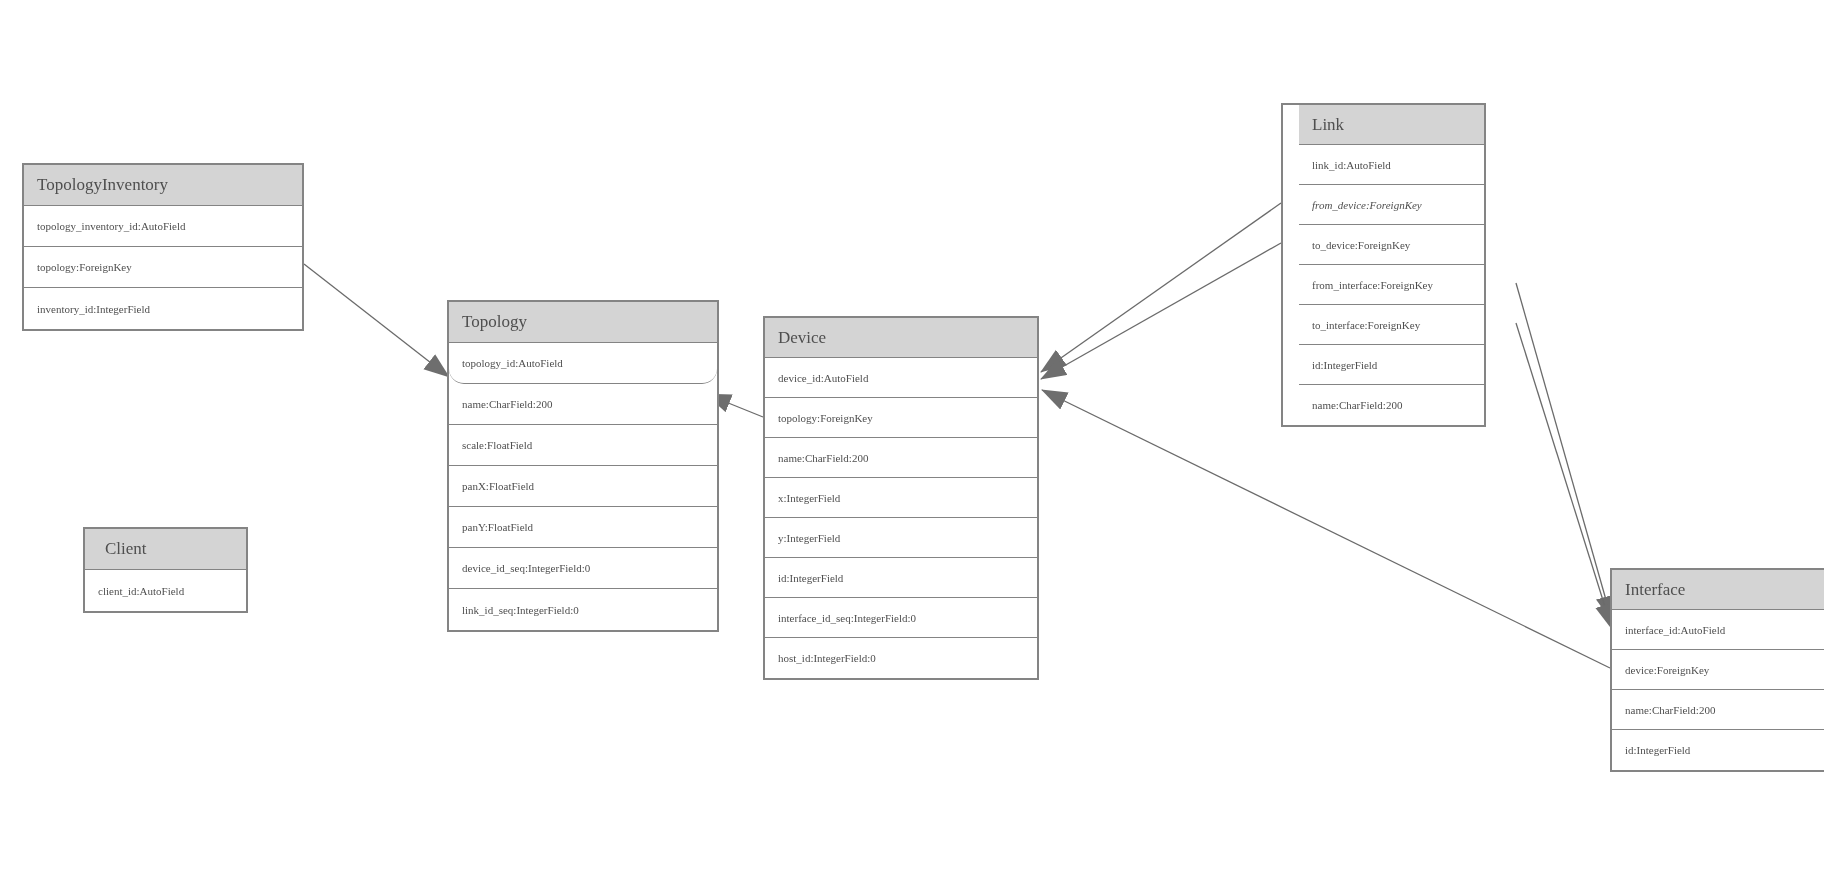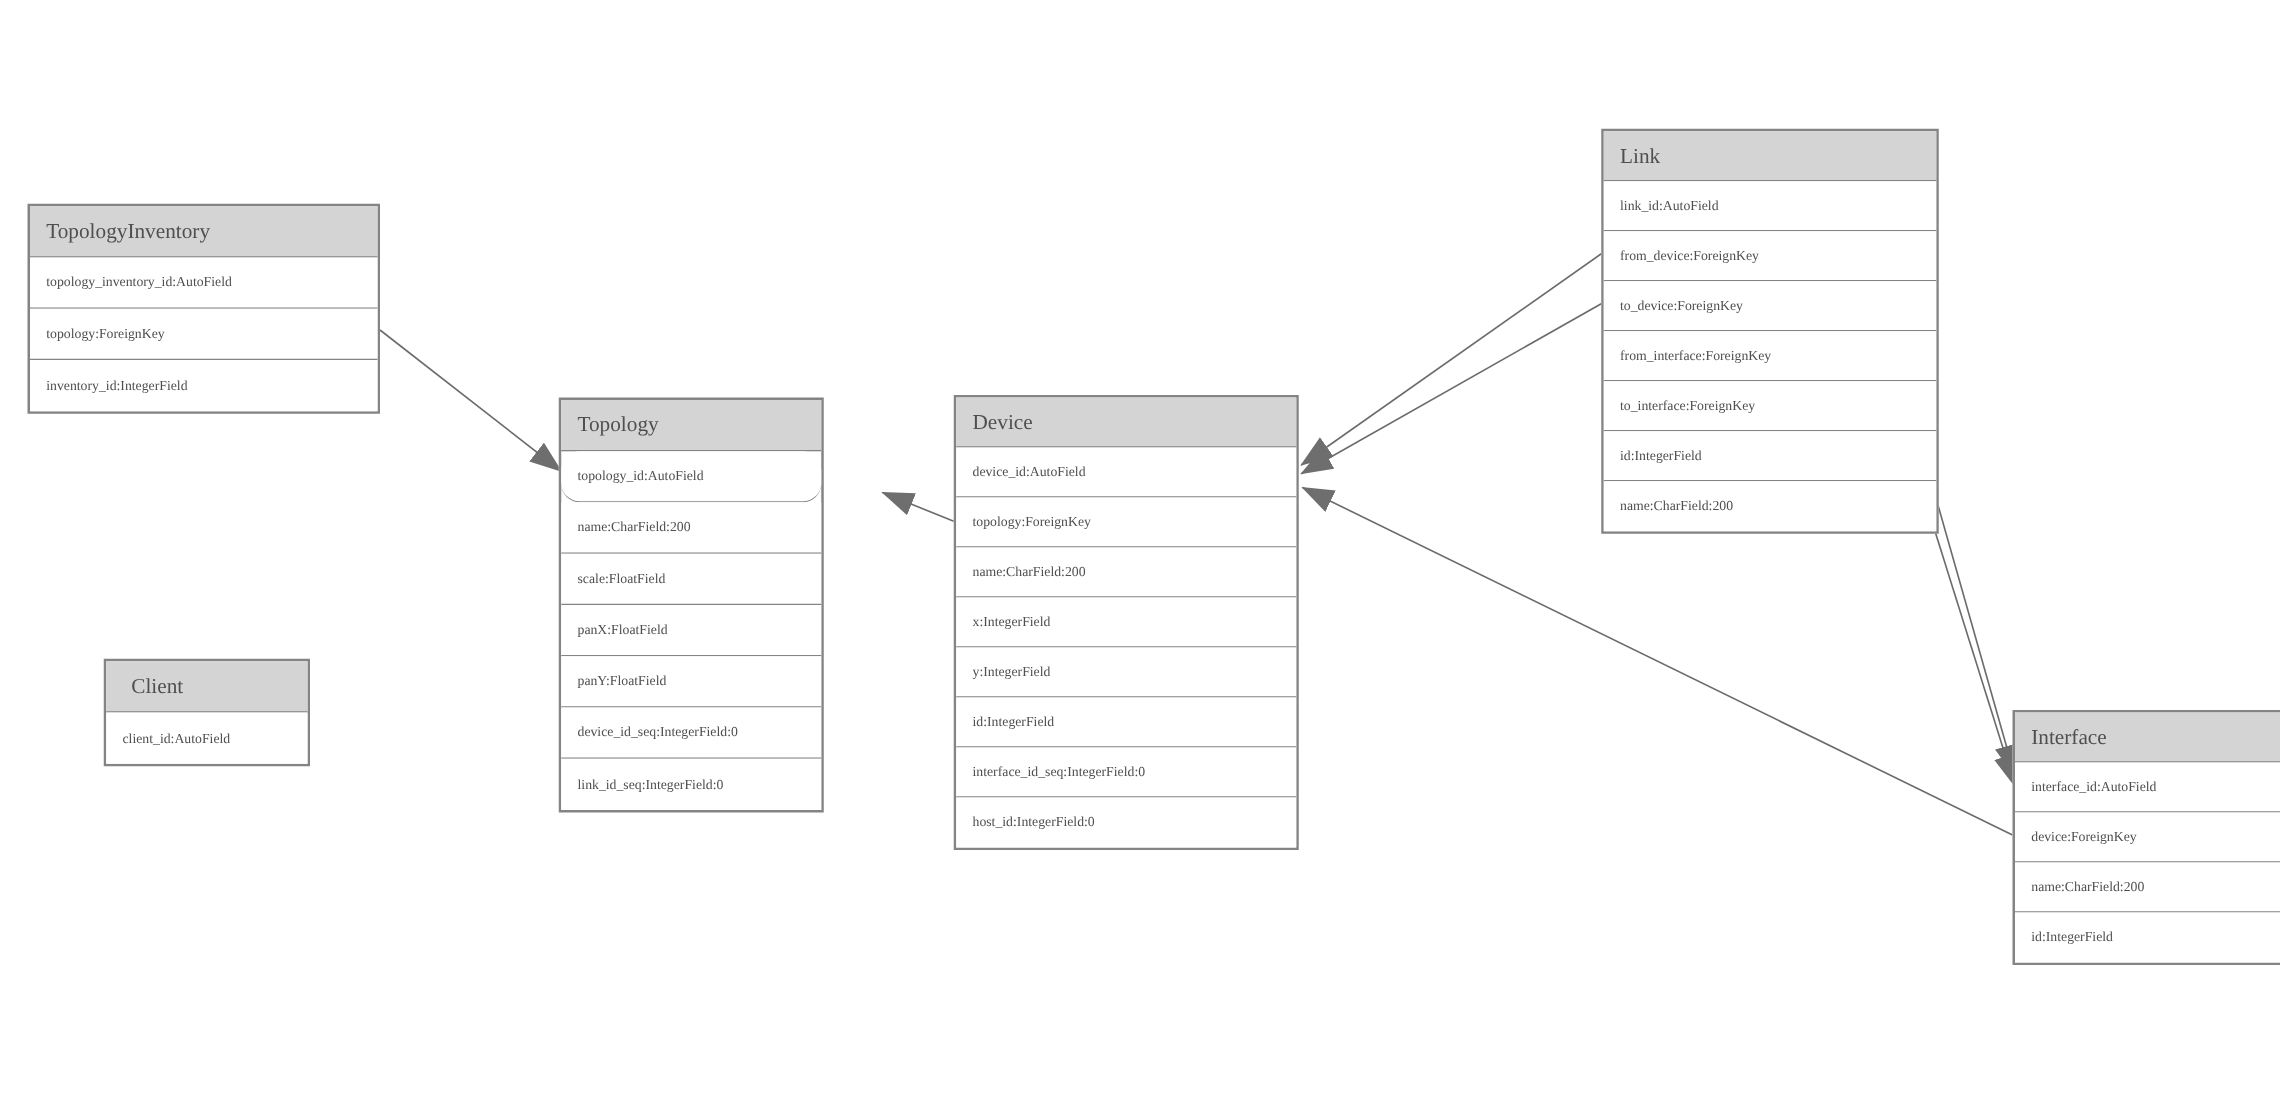--- a/index.html
+++ b/index.html
@@ -76,21 +76,21 @@
         <line x1="1516" y1="323" x2="1612" y2="629" stroke="#6b6b6b" stroke-width="1.3" marker-end="url(#arrowhead)"></line>
       </g>
   </svg>
   <div id="entities">
       <div class="entity" style="left: 22px; top: 163px; width: 282px;">
         <div class="entity-header" style="height: 41px;">TopologyInventory</div>
         <div class="entity-row" style="height: 41px;">topology_inventory_id:AutoField</div>
         <div class="entity-row" style="height: 41px;">topology:ForeignKey</div>
         <div class="entity-row" style="height: 41px;">inventory_id:IntegerField</div>
       </div>
-      <div class="entity" style="left: 447px; top: 318px; width: 212px;">
+      <div class="entity" style="left: 447px; top: 300px; width: 272px;">
         <div class="entity-header" style="height: 41px;">Topology</div>
         <div class="entity-row" style="height: 41px; border-radius: 15px;">topology_id:AutoField</div>
         <div class="entity-row" style="height: 41px;">name:CharField:200</div>
         <div class="entity-row" style="height: 41px;">scale:FloatField</div>
         <div class="entity-row" style="height: 41px;">panX:FloatField</div>
         <div class="entity-row" style="height: 41px;">panY:FloatField</div>
         <div class="entity-row" style="height: 41px;">device_id_seq:IntegerField:0</div>
         <div class="entity-row" style="height: 41px;">link_id_seq:IntegerField:0</div>
       </div>
       <div class="entity" style="left: 83px; top: 527px; width: 165px;">
@@ -101,24 +101,24 @@
         <div class="entity-header" style="height: 40px;">Device</div>
         <div class="entity-row" style="height: 40px;">device_id:AutoField</div>
         <div class="entity-row" style="height: 40px;">topology:ForeignKey</div>
         <div class="entity-row" style="height: 40px;">name:CharField:200</div>
         <div class="entity-row" style="height: 40px;">x:IntegerField</div>
         <div class="entity-row" style="height: 40px;">y:IntegerField</div>
         <div class="entity-row" style="height: 40px;">id:IntegerField</div>
         <div class="entity-row" style="height: 40px;">interface_id_seq:IntegerField:0</div>
         <div class="entity-row" style="height: 40px;">host_id:IntegerField:0</div>
       </div>
-      <div class="entity" style="left: 1281px; top: 103px; width: 270px;">
+      <div class="entity" style="left: 1281px; top: 103px; width: 205px; padding-left: 16px;">
         <div class="entity-header" style="height: 40px;">Link</div>
         <div class="entity-row" style="height: 40px;">link_id:AutoField</div>
-        <div class="entity-row" style="height: 40px;">from_device:ForeignKey</div>
+        <div class="entity-row" style="height: 40px; font-style: italic;">from_device:ForeignKey</div>
         <div class="entity-row" style="height: 40px;">to_device:ForeignKey</div>
         <div class="entity-row" style="height: 40px;">from_interface:ForeignKey</div>
         <div class="entity-row" style="height: 40px;">to_interface:ForeignKey</div>
         <div class="entity-row" style="height: 40px;">id:IntegerField</div>
         <div class="entity-row" style="height: 40px;">name:CharField:200</div>
       </div>
       <div class="entity" style="left: 1610px; top: 568px; width: 228px;">
         <div class="entity-header" style="height: 40px;">Interface</div>
         <div class="entity-row" style="height: 40px;">interface_id:AutoField</div>
         <div class="entity-row" style="height: 40px;">device:ForeignKey</div>

